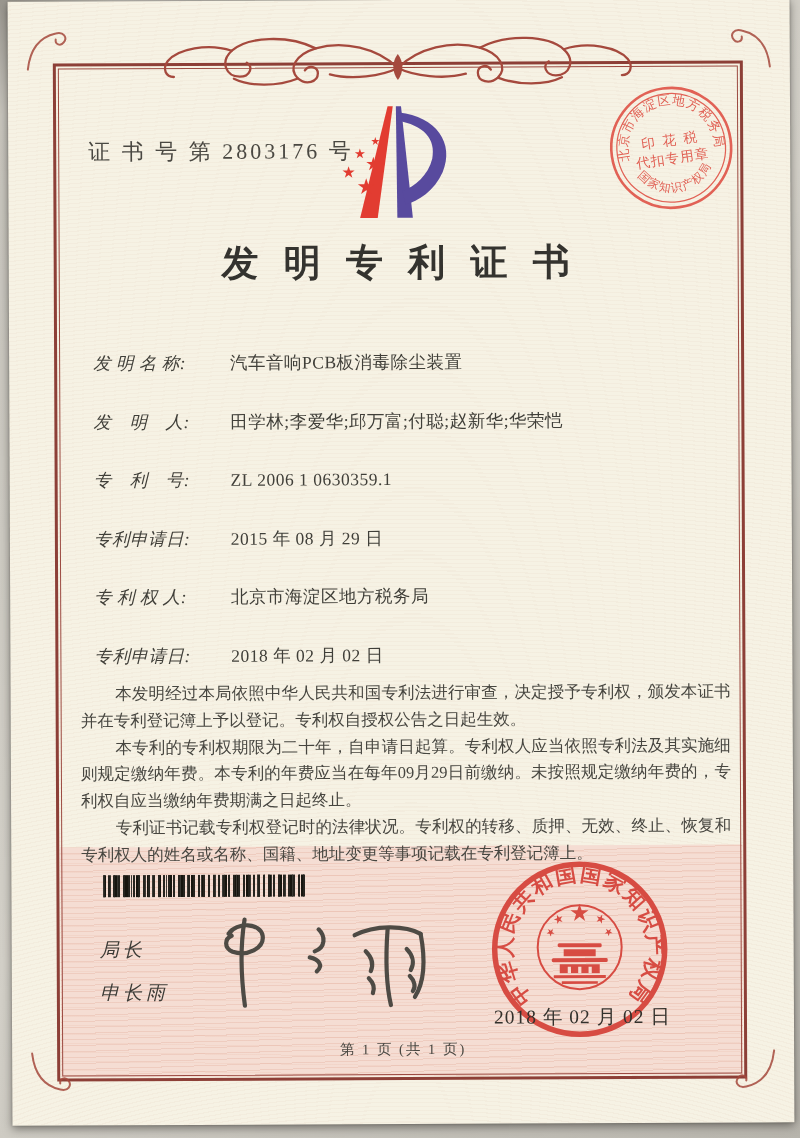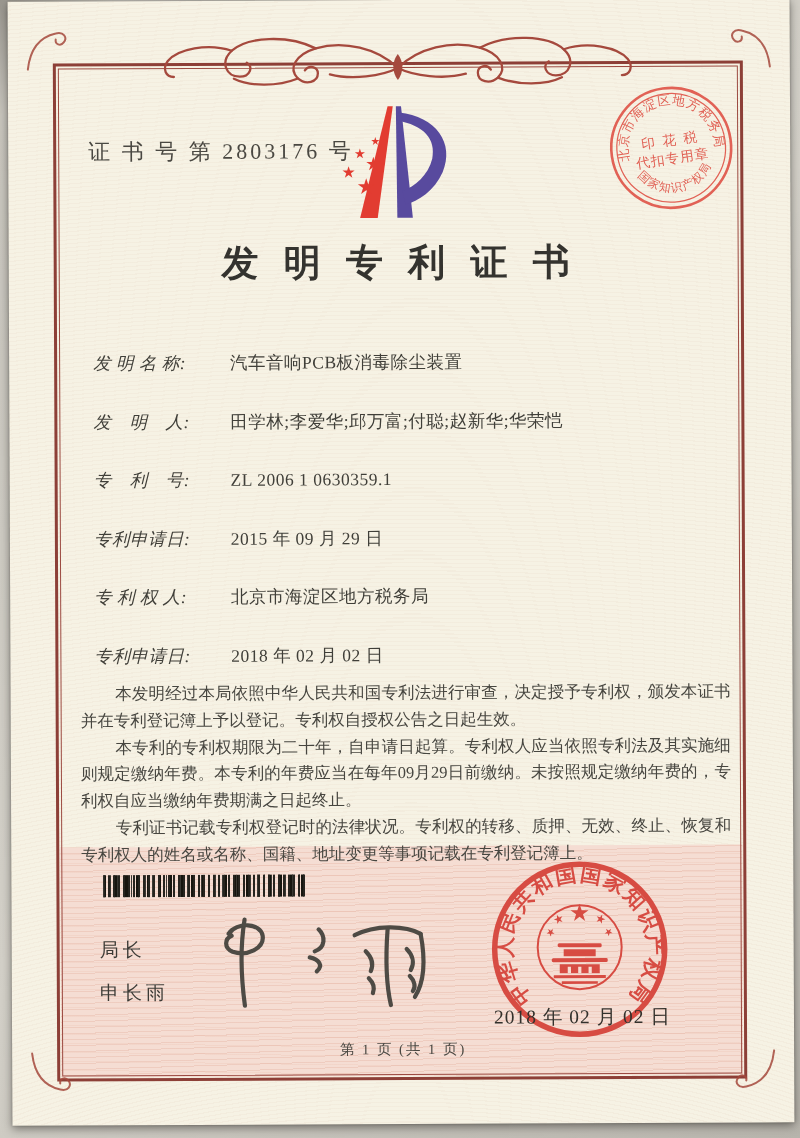--- a/index.html
+++ b/index.html
@@ -39,21 +39,21 @@
   .paras{position:absolute;left:70px;right:62px;top:680px;z-index:3;
     font-size:16.5px;line-height:26.8px;color:#474640;text-align:justify;}
   .paras p{margin:0;text-indent:2.1em;}
   .barcode{position:absolute;left:92px;top:874px;width:202px;height:22px;z-index:3;
     background-image:
       repeating-linear-gradient(90deg,#26241f 0 2px,rgba(0,0,0,0) 2px 5px),
       repeating-linear-gradient(90deg,#3a3833 0 1px,rgba(0,0,0,0) 1px 7px),
       repeating-linear-gradient(90deg,#17150f 0 3px,rgba(0,0,0,0) 3px 11px);}
   .director{position:absolute;left:88px;top:936px;z-index:3;
     font-family:"Liberation Sans", sans-serif;font-size:19px;color:#3c3b36;letter-spacing:4px;}
-  .director div{margin-bottom:17px;}
+  .director div{margin-bottom:17px;font-style:italic;}
   .signature{position:absolute;left:195px;top:903px;width:240px;height:118px;z-index:3;}
   .big-seal{position:absolute;left:476px;top:856px;width:185px;height:190px;z-index:3;opacity:0.95;}
   .seal-date{position:absolute;left:478px;top:1004px;width:185px;z-index:4;text-align:center;
     font-size:19.5px;letter-spacing:1px;color:#33312c;}
   .footer{position:absolute;left:0;top:1040px;width:100%;text-align:center;z-index:3;
     font-size:14.5px;letter-spacing:2px;color:#4a4842;}
   .seal-text{fill:#d6453c;}
   .stamp-text{fill:#df5448;}
 </style>
 </head>
@@ -143,21 +143,21 @@
     <div class="field">
       <span class="flabel">发　明　人:</span>
       <span class="fvalue">田学林;李爱华;邱万富;付聪;赵新华;华荣恺</span>
     </div>
     <div class="field">
       <span class="flabel">专　利　号:</span>
       <span class="fvalue">ZL 2006 1 0630359.1</span>
     </div>
     <div class="field">
       <span class="flabel">专利申请日:</span>
-      <span class="fvalue">2015 年 09 月 29 日</span>
+      <span class="fvalue">2015 年 08 月 29 日</span>
     </div>
     <div class="field">
       <span class="flabel">专 利 权 人:</span>
       <span class="fvalue">北京市海淀区地方税务局</span>
     </div>
     <div class="field">
       <span class="flabel">专利申请日:</span>
       <span class="fvalue">2018 年 02 月 02 日</span>
     </div>
   </div>

